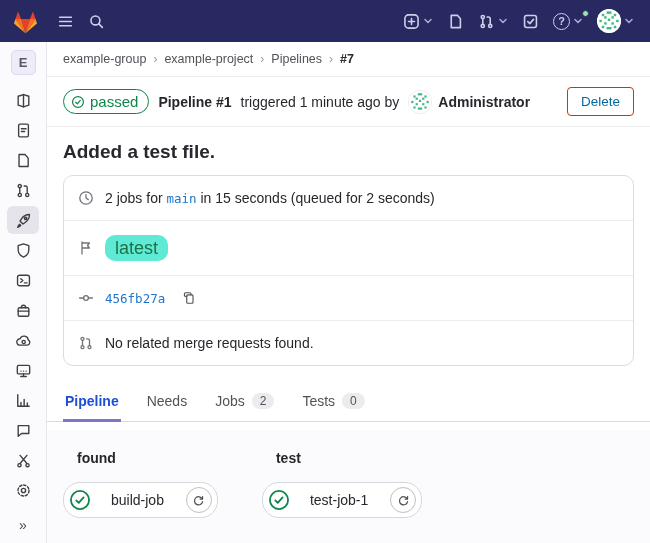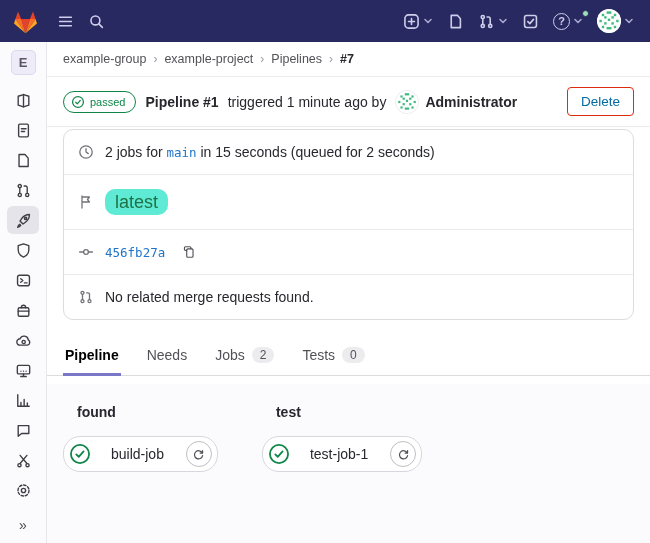--- a/index.html
+++ b/index.html
@@ -36,21 +36,21 @@
   
   .crumbs { height:35px; display:flex; align-items:center; gap:7px; padding:0 16px; font-size:12.5px;
     color:#535158; border-bottom:1px solid #ececef; }
   .crumbs a { color:#535158; text-decoration:none; cursor:pointer; }
   .crumb-sep { color:#9a99a1; font-size:12px; }
   .crumb-last { color:#28272d; font-weight:600; }
 
   
   .status-row { display:flex; align-items:center; gap:9px; padding:10px 16px; border-bottom:1px solid #ececef; font-size:14px; }
   .badge-passed { display:inline-flex; align-items:center; gap:5px; border:1px solid #108548; color:#108548;
-    border-radius:13px; padding:3px 10px 3px 7px; font-size:11px; background:#fff; }
+    border-radius:13px; padding:3px 10px 3px 7px; font-size:15px; background:#fff; }
   .ok-ic { width:14px; height:14px; stroke:#108548; fill:none; stroke-width:1.4; stroke-linecap:round; stroke-linejoin:round; }
   .b { font-weight:700; }
   .who { display:flex; align-items:center; gap:6px; }
   .avatar-md { width:24px; height:24px; border-radius:50%; overflow:hidden; background:#fff; border:1px solid #ececef; }
   .btn-delete { margin-left:auto; border:1px solid #dd2b0e; color:#0369a1; background:#fff; border-radius:4px;
     padding:6px 13px; font-size:13.5px; cursor:pointer; font-family:inherit; }
 
   
   .page-title { font-size:19px; font-weight:700; padding:14px 16px 10px; }
   .card { margin:2px 16px 0; border:1px solid #dcdcde; border-radius:10px; }
@@ -59,21 +59,21 @@
   .row-ic { width:16px; height:16px; stroke:#737278; fill:none; stroke-width:1.3; stroke-linecap:round; stroke-linejoin:round; flex:none; }
   .mono-link { font-family:"DejaVu Sans Mono",monospace; font-size:12.5px; color:#1f75cb; text-decoration:none; cursor:pointer; }
   .badge-latest { background:#5eead4; color:#1f7245; border-radius:10px; padding:2.5px 10px; font-size:18px; }
   .copy-btn { background:none; border:none; padding:0; margin-left:6px; cursor:pointer; display:inline-flex; }
   .copy-ic { width:14px; height:14px; stroke:#535158; fill:none; stroke-width:1.3; stroke-linecap:round; stroke-linejoin:round; }
 
   
   .tabs { display:flex; gap:24px; padding:0 16px; margin-top:18px; border-bottom:1px solid #dcdcde; }
   .tab { display:flex; align-items:center; gap:7px; padding:9px 2px 10px; font-size:14px; color:#535158; cursor:pointer;
     border-bottom:3px solid transparent; margin-bottom:-1px; }
-  .tab.active { color:#000000; font-weight:600; border-bottom-color:#7a77c9; }
+  .tab.active { color:#1d4ed8; font-weight:600; border-bottom-color:#7a77c9; }
   .tab-badge { background:#ececef; color:#535158; border-radius:10px; padding:1px 8px; font-size:12px; font-weight:400; }
 
   
   .graph { flex:1; background:#fbfafd; margin-top:8px; padding:20px 16px; display:flex; gap:44px; align-items:flex-start; }
   .stage { display:flex; flex-direction:column; }
   .stage-name { font-size:14px; font-weight:700; margin:0 0 16px 14px; }
   .job-pill { display:flex; align-items:center; background:#fff; border:1px solid #d8d7dd; border-radius:17px;
     padding:4px 5px 4px 5px; gap:20px; cursor:pointer; }
   .job-status { width:22px; height:22px; flex:none; }
   .job-name { font-size:14px; color:#28272d; padding-right:2px; }
@@ -300,20 +300,21 @@
             <rect x="4.8" y="16.8" width="2.4" height="2.4"></rect>
               <rect x="16.8" y="16.8" width="2.4" height="2.4"></rect>
             <rect x="9.6" y="18" width="4.8" height="2.4"></rect>
           </g>
         </svg>
         <span class="b">Administrator</span>
       </span>
       <button class="btn-delete">Delete</button>
     </div>
 
+    <h1 class="page-title">Added a test file.</h1>
 
     <div class="card">
       <div class="card-row">
         <svg class="row-ic" viewBox="0 0 16 16">
           <circle cx="8" cy="8" r="6.2"></circle>
             <path d="M8 4.6V8l2.3 1.6"></path>
           </svg>
         <span>
           <span>2 jobs for</span>
           <a class="mono-link">main</a>

